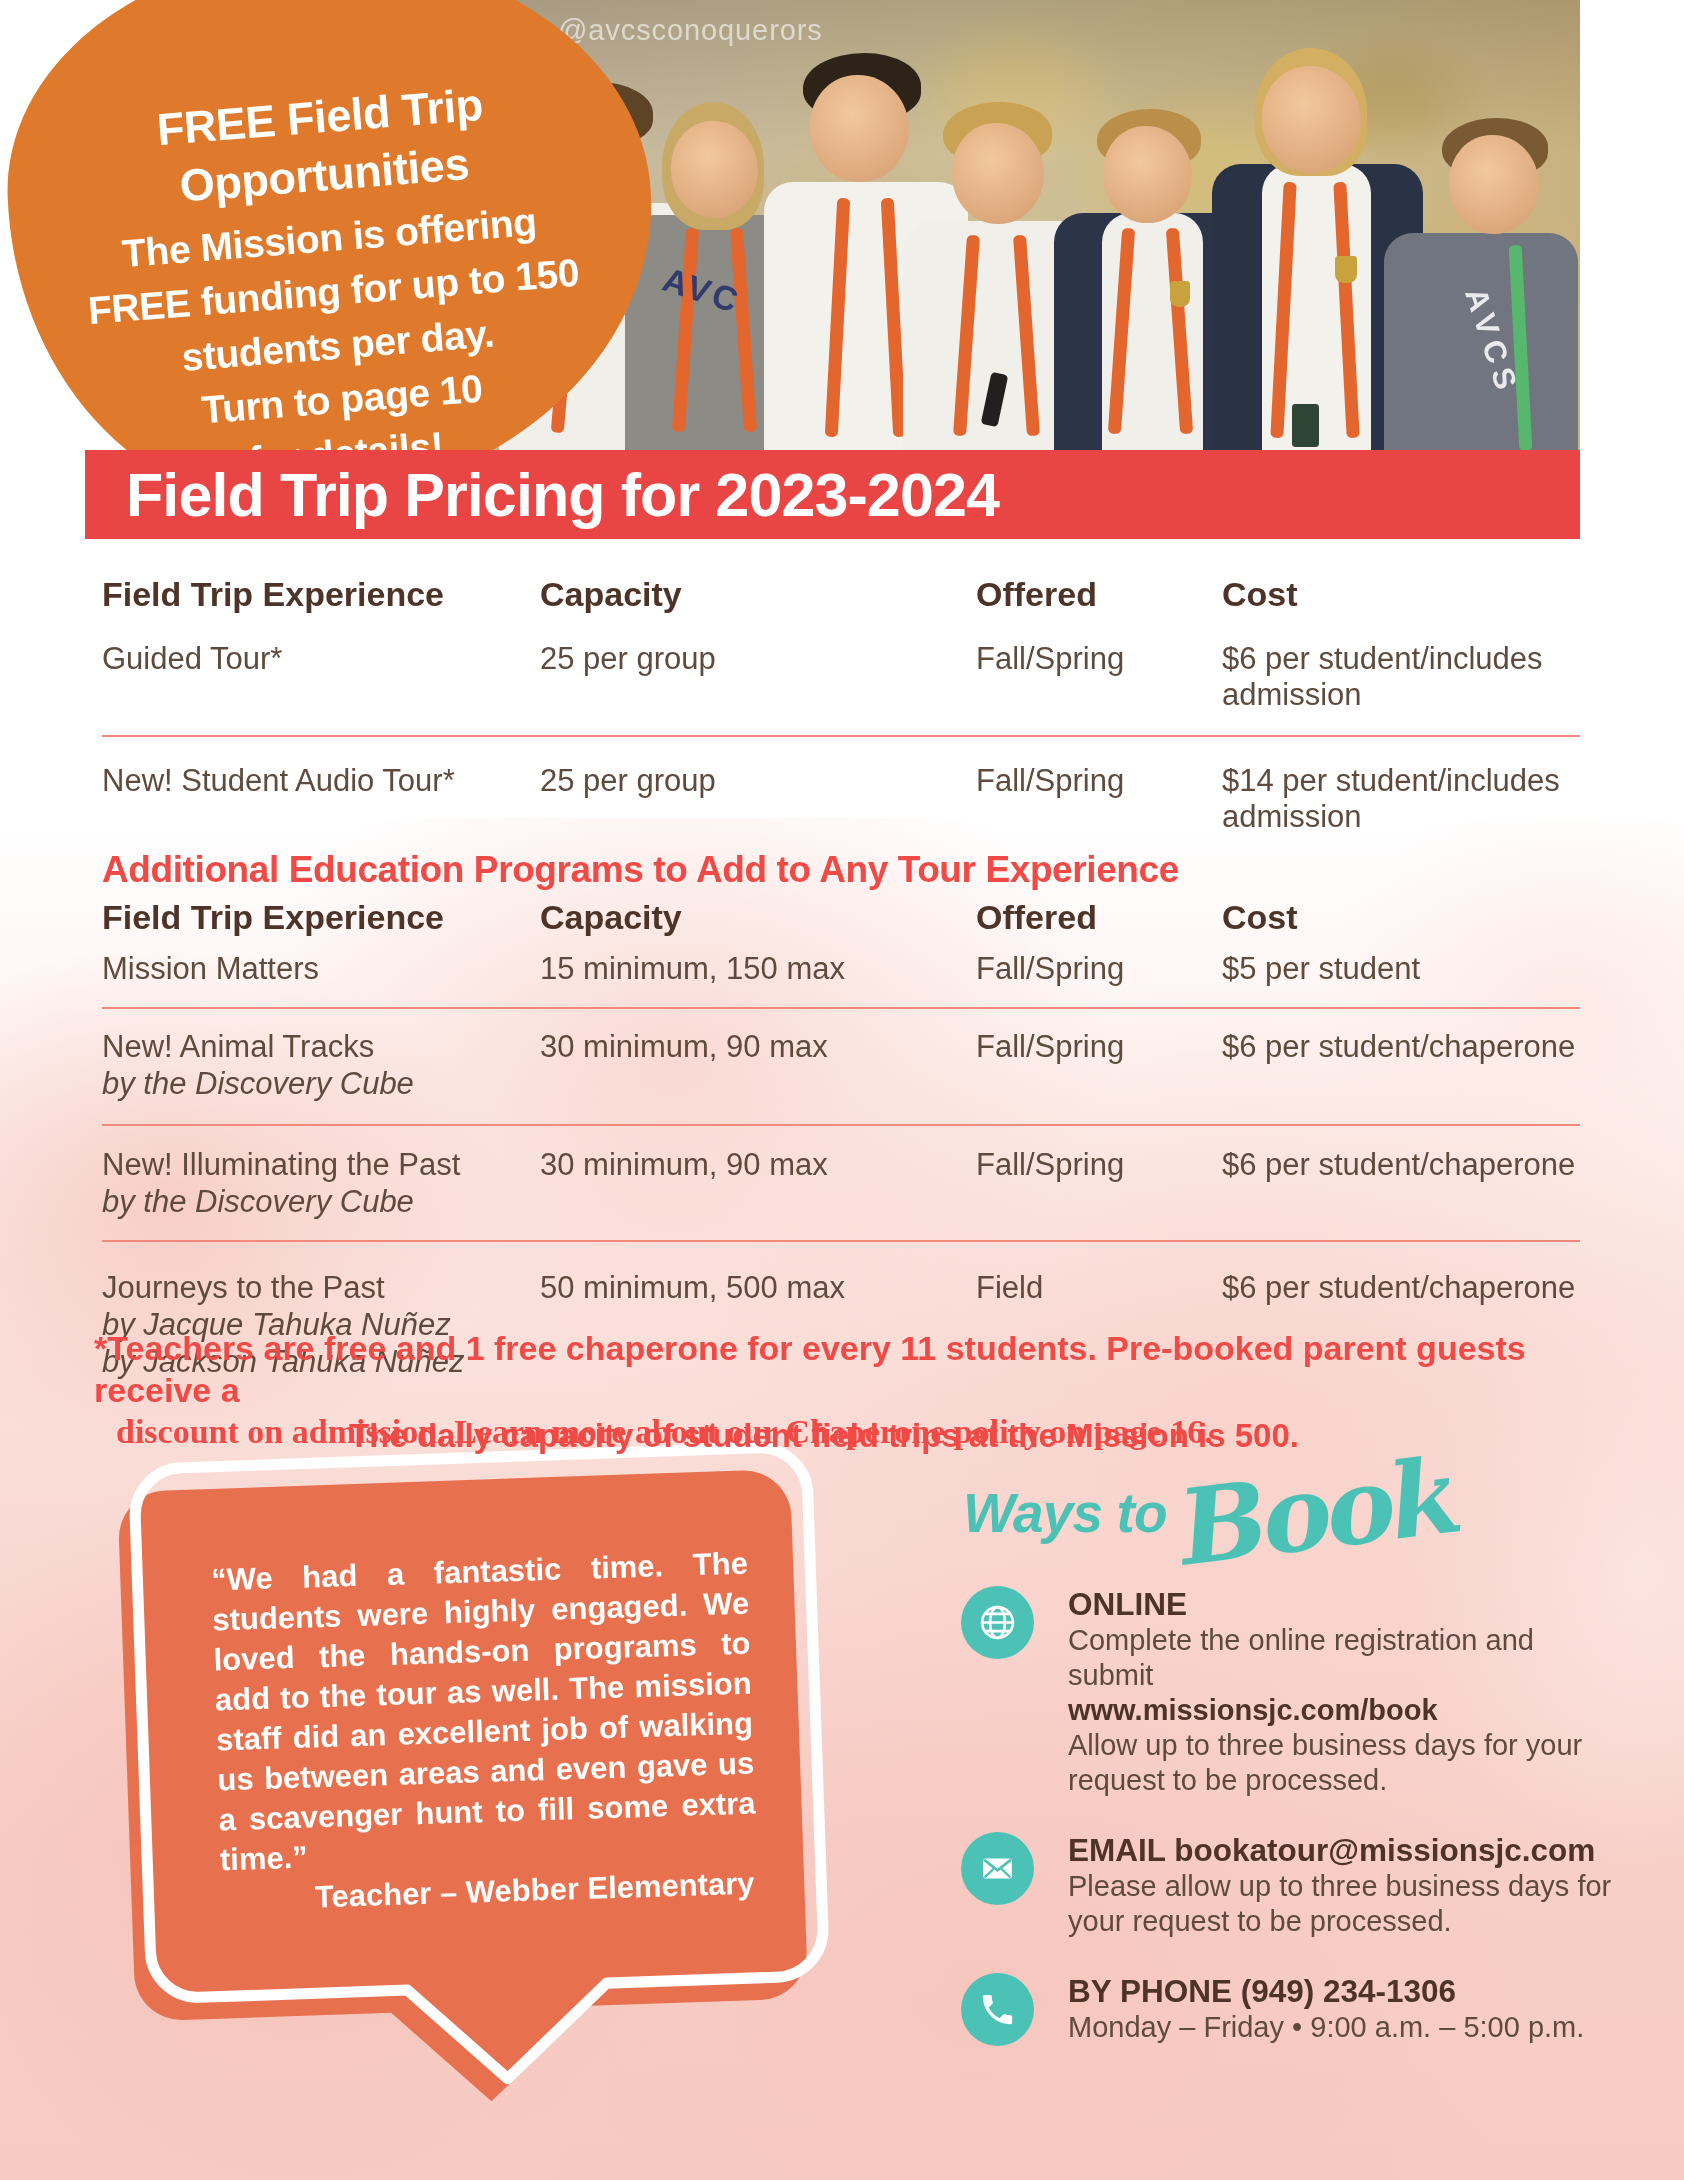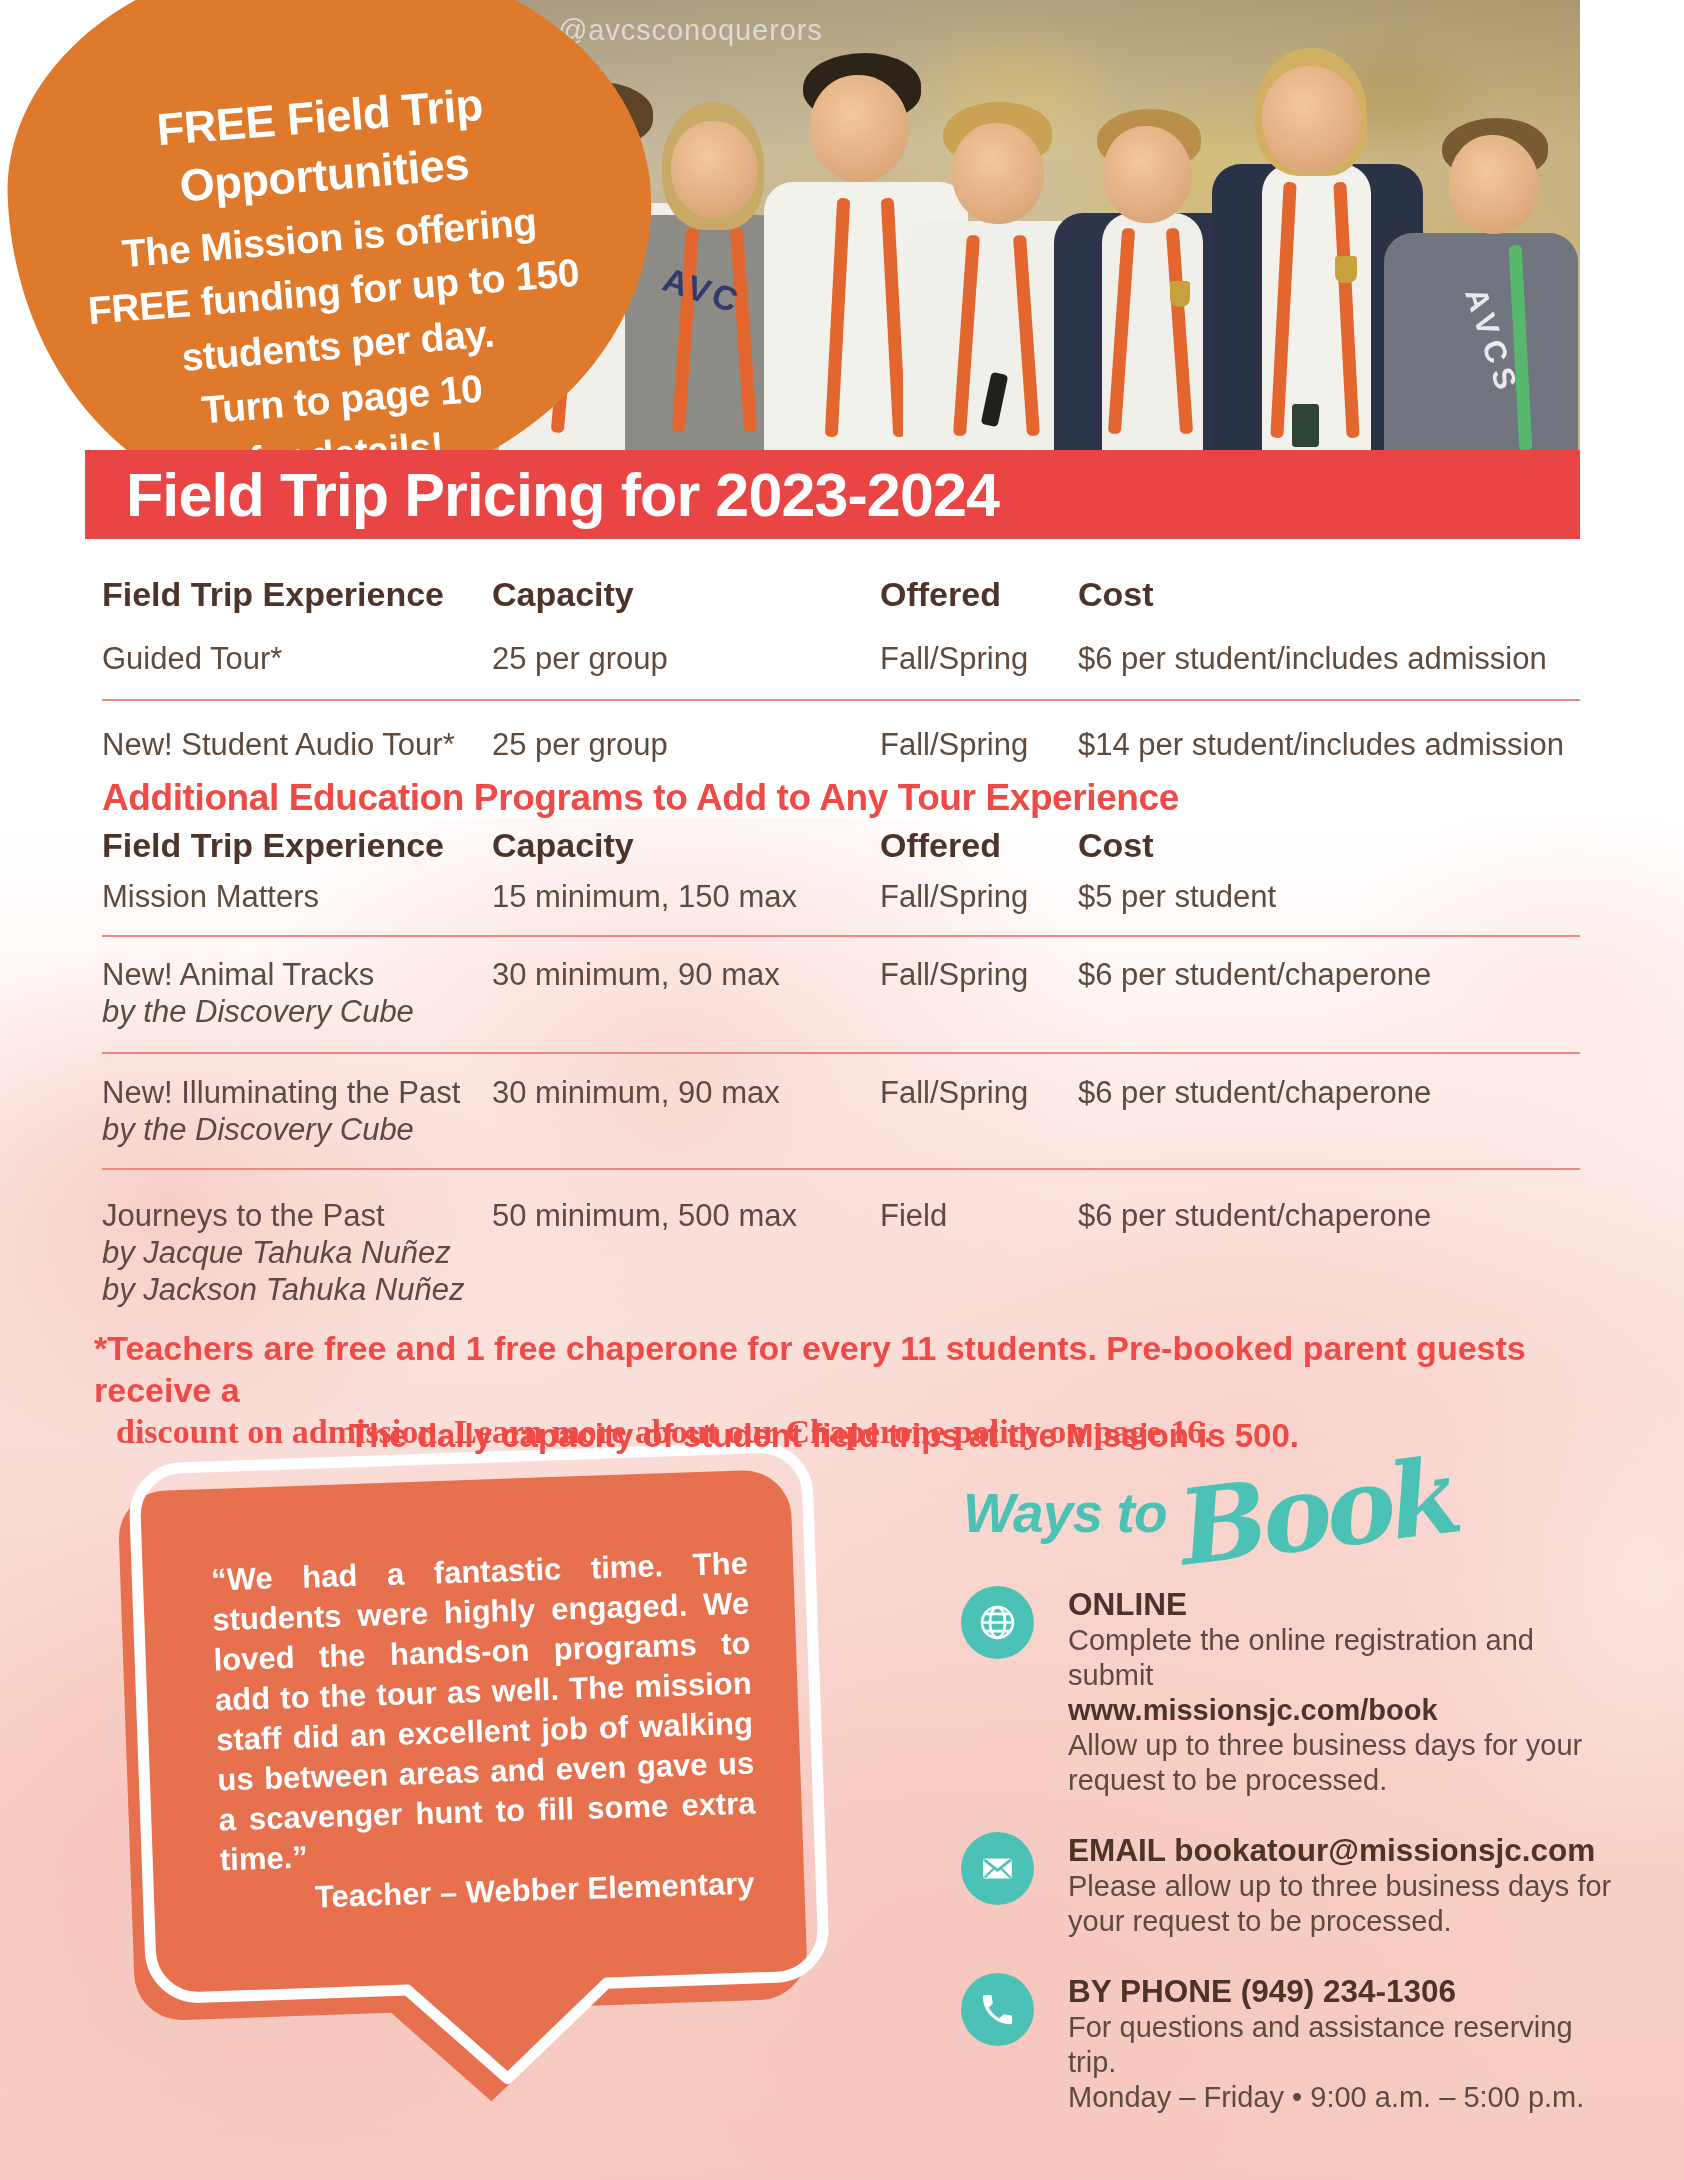--- a/index.html
+++ b/index.html
@@ -79,21 +79,21 @@
   .banner{
     position:absolute;left:85px;top:450px;width:1495px;height:89px;z-index:4;
     background:var(--banner-red,#e94545);display:flex;align-items:center;
   }
   .banner span{
     color:#fff;font-weight:bold;font-size:61px;letter-spacing:-0.9px;padding-left:41px;
   }
 
   
   .tables{position:absolute;left:102px;top:575px;width:1478px;z-index:4;color:var(--text-brown,#5e4b3d);}
-  .trow{display:grid;grid-template-columns:390px 388px 198px auto;align-items:start;}
+  .trow{display:grid;grid-template-columns:390px 388px 198px auto;align-items:start;gap:48px;}
   .thead{font-size:34px;font-weight:bold;line-height:39px;color:var(--header-brown,#4e3428);}
   .cell{font-size:31px;line-height:36px;}
   .sub{font-size:31px;line-height:37px;font-style:italic;}
   .r-divider{border-bottom:2.6px solid var(--divider-pink,#f0887c);}
   .t1-row0{padding-top:27px;padding-bottom:22px;}
   .t1-row1{padding-top:25.6px;}
   .sec-heading{
     margin-top:13.6px;font-size:37px;line-height:43px;font-weight:bold;
     color:var(--heading-red,#ef4a45);letter-spacing:-0.4px;
   }
@@ -368,20 +368,19 @@
     </div>
 
     <div class="method">
       <div class="mcircle">
         <svg width="39" height="39" viewBox="0 0 24 24">
           <path fill="#ffffff" d="M6.62 10.79c1.44 2.83 3.76 5.14 6.59 6.59l2.2-2.21c.27-.27.67-.36 1.02-.24 1.12.37 2.33.57 3.57.57.55 0 1 .45 1 1V20c0 .55-.45 1-1 1-9.39 0-17-7.61-17-17 0-.55.45-1 1-1h3.5c.55 0 1 .45 1 1 0 1.25.2 2.45.57 3.57.11.35.03.74-.25 1.02l-2.2 2.2z"></path>
         </svg>
       </div>
       <div class="mtext">
         <div class="mhead">BY PHONE (949) 234-1306</div>
-        <div>For questions and assistance reserving trip.</div>
         <div>Monday – Friday • 9:00 a.m. – 5:00 p.m.</div>
       </div>
     </div>
 
   </div>
 </div>
 
 
 </body></html>

